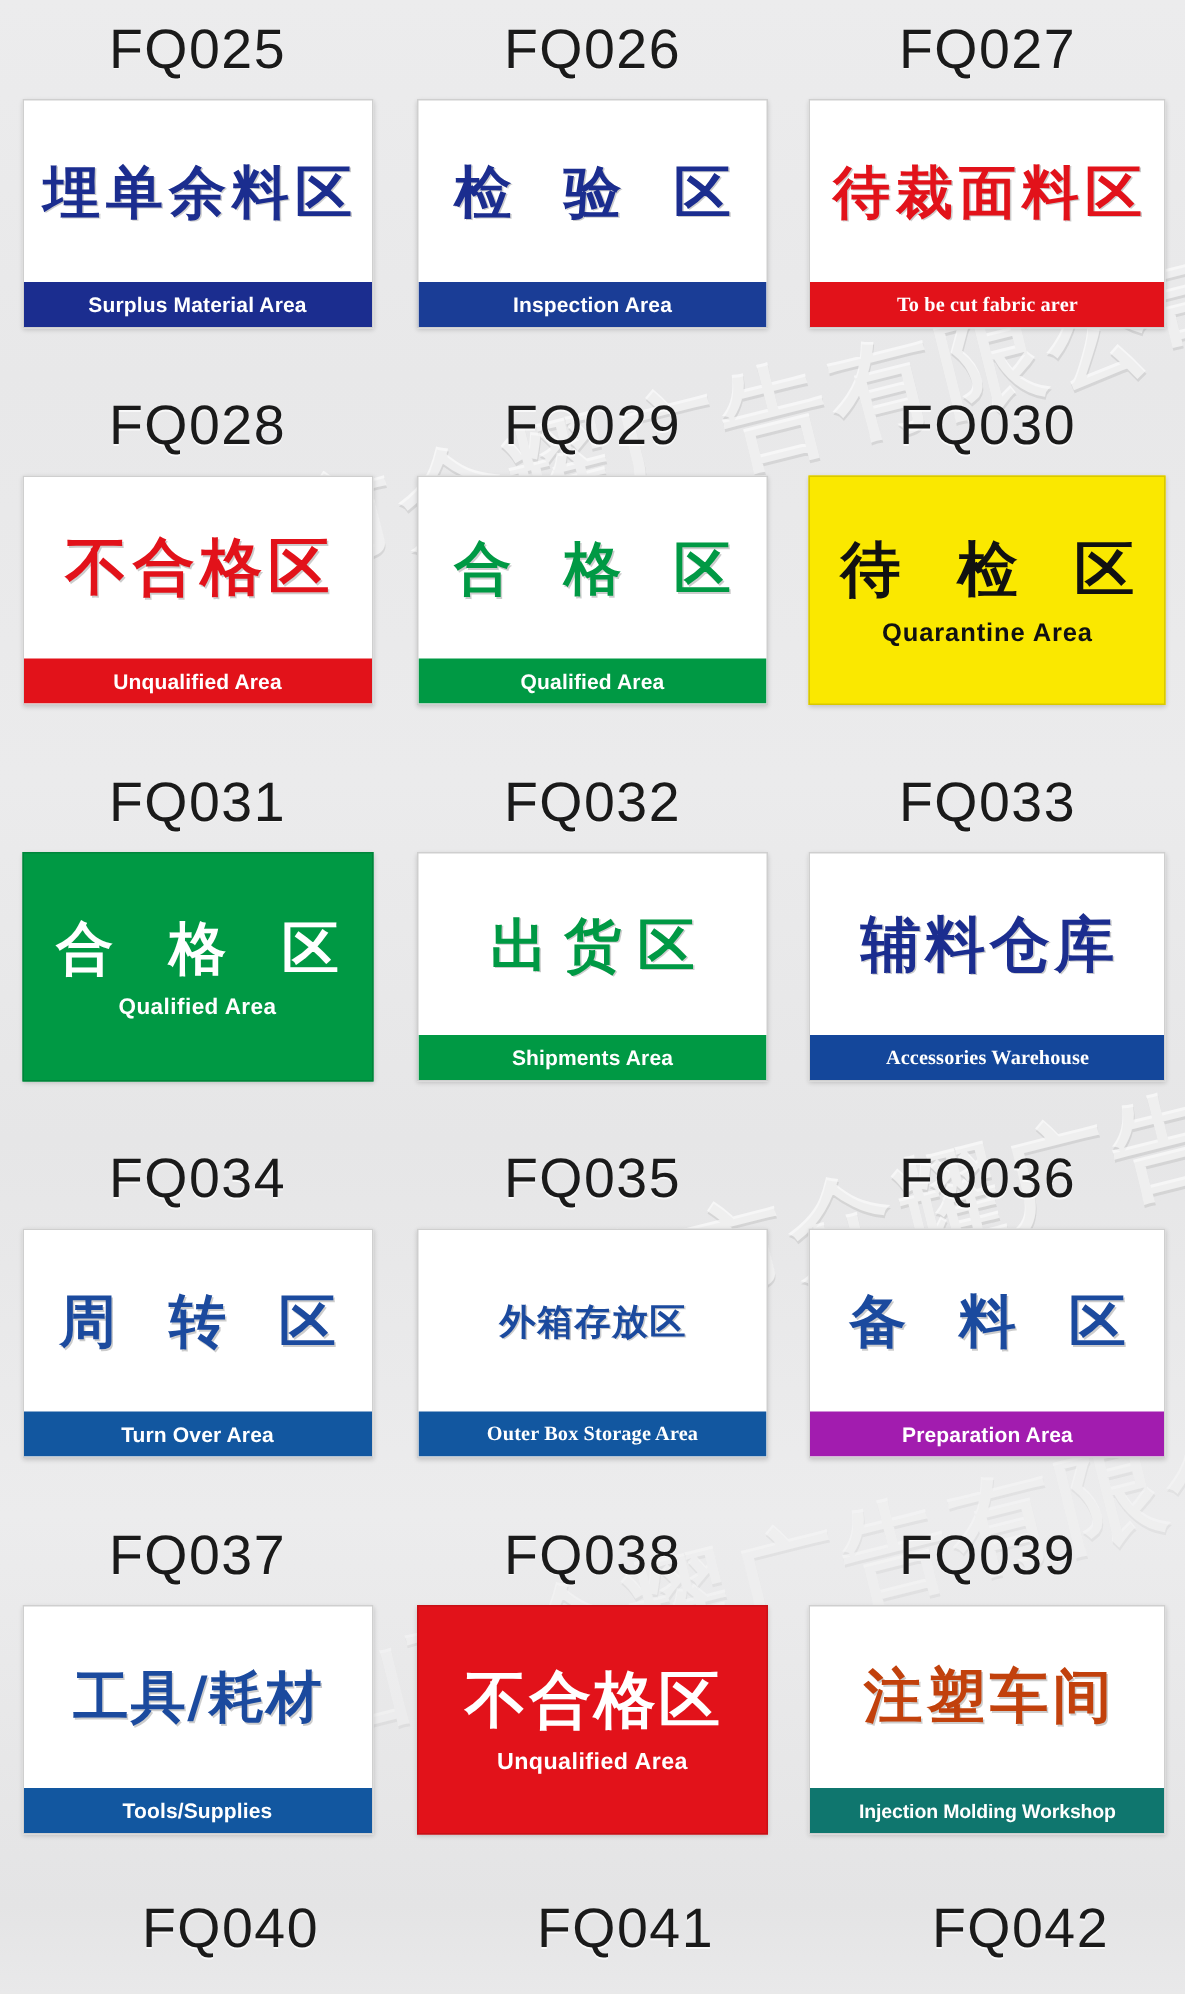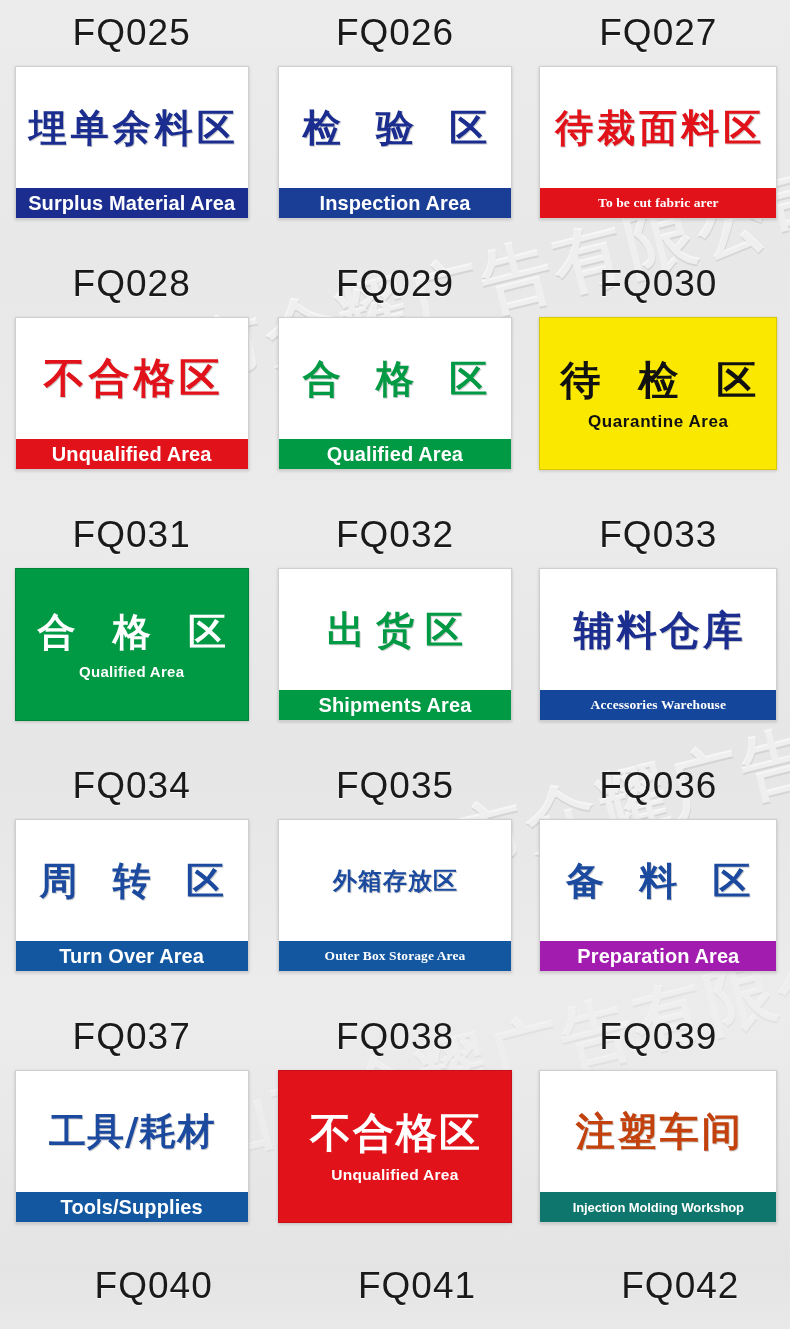--- a/index.html
+++ b/index.html
@@ -116,21 +116,21 @@
   }
   .cn.sp-wide { letter-spacing: 11px; text-indent: 11px; }
   .cn.sz-sm   { font-size: 24px; letter-spacing: 1px; text-indent: 1px; }
 
   .band {
     flex: 0 0 30px;
     display: flex;
     align-items: center;
     justify-content: center;
     color: #ffffff;
-    font-size: 20px;
+    font-size: 14px;
     font-weight: 700;
     letter-spacing: .1px;
     font-family: "Liberation Sans", sans-serif;
     white-space: nowrap;
   }
   .band.tight { font-size: 13.5px; font-family: Liberation Serif, serif; }
   .band.tighter { font-size: 13px; letter-spacing: -0.1px; }
 
   
   .sign.solid { justify-content: center; }

